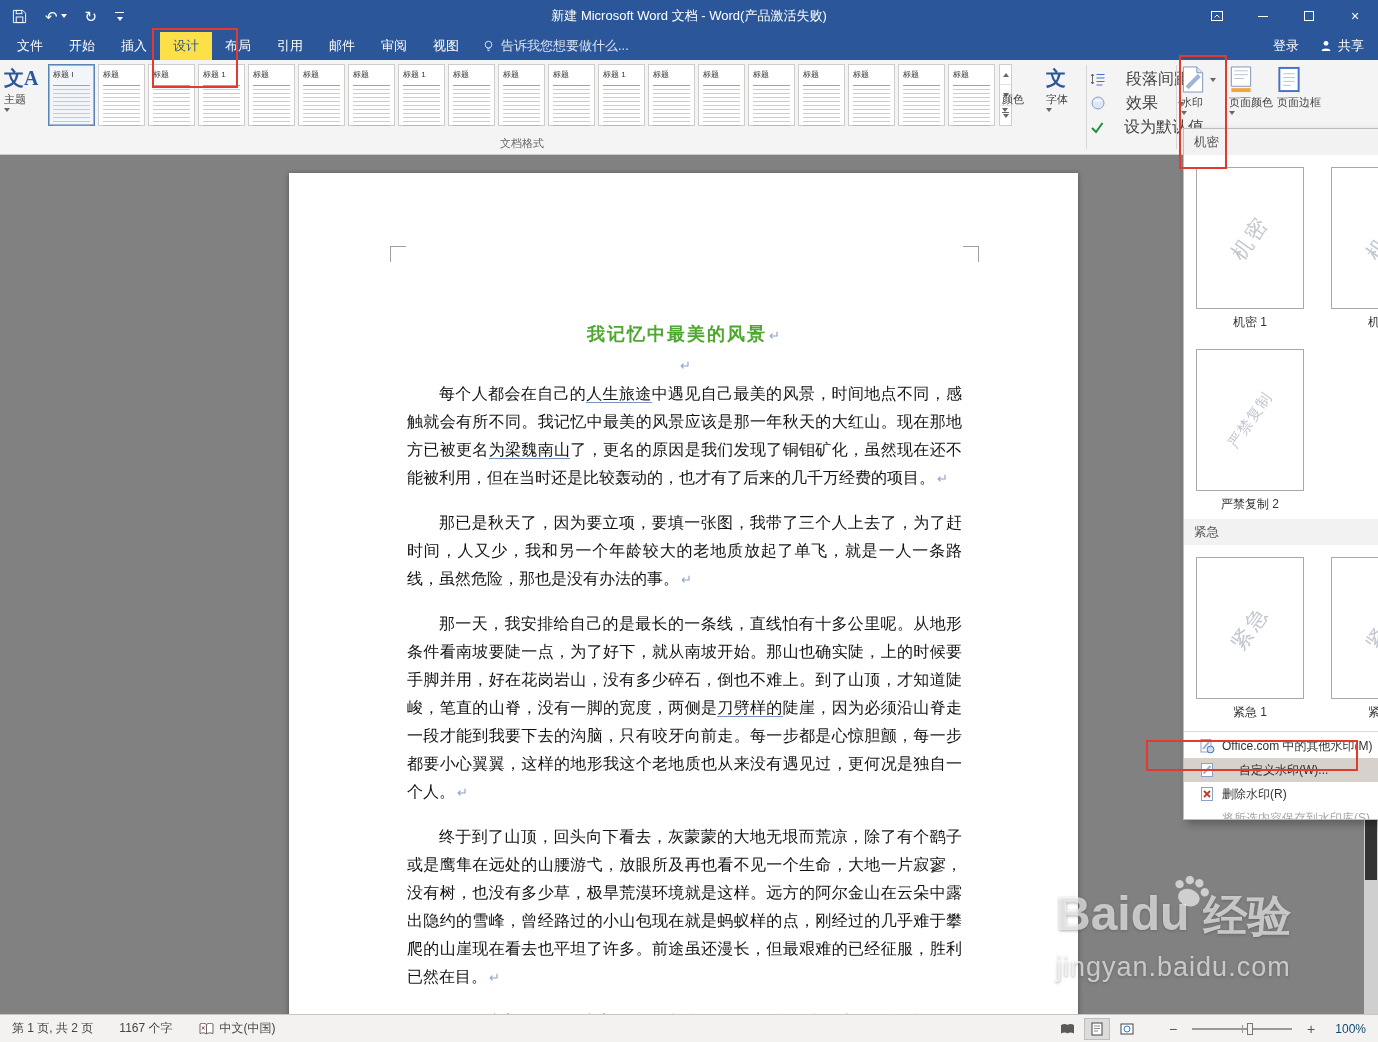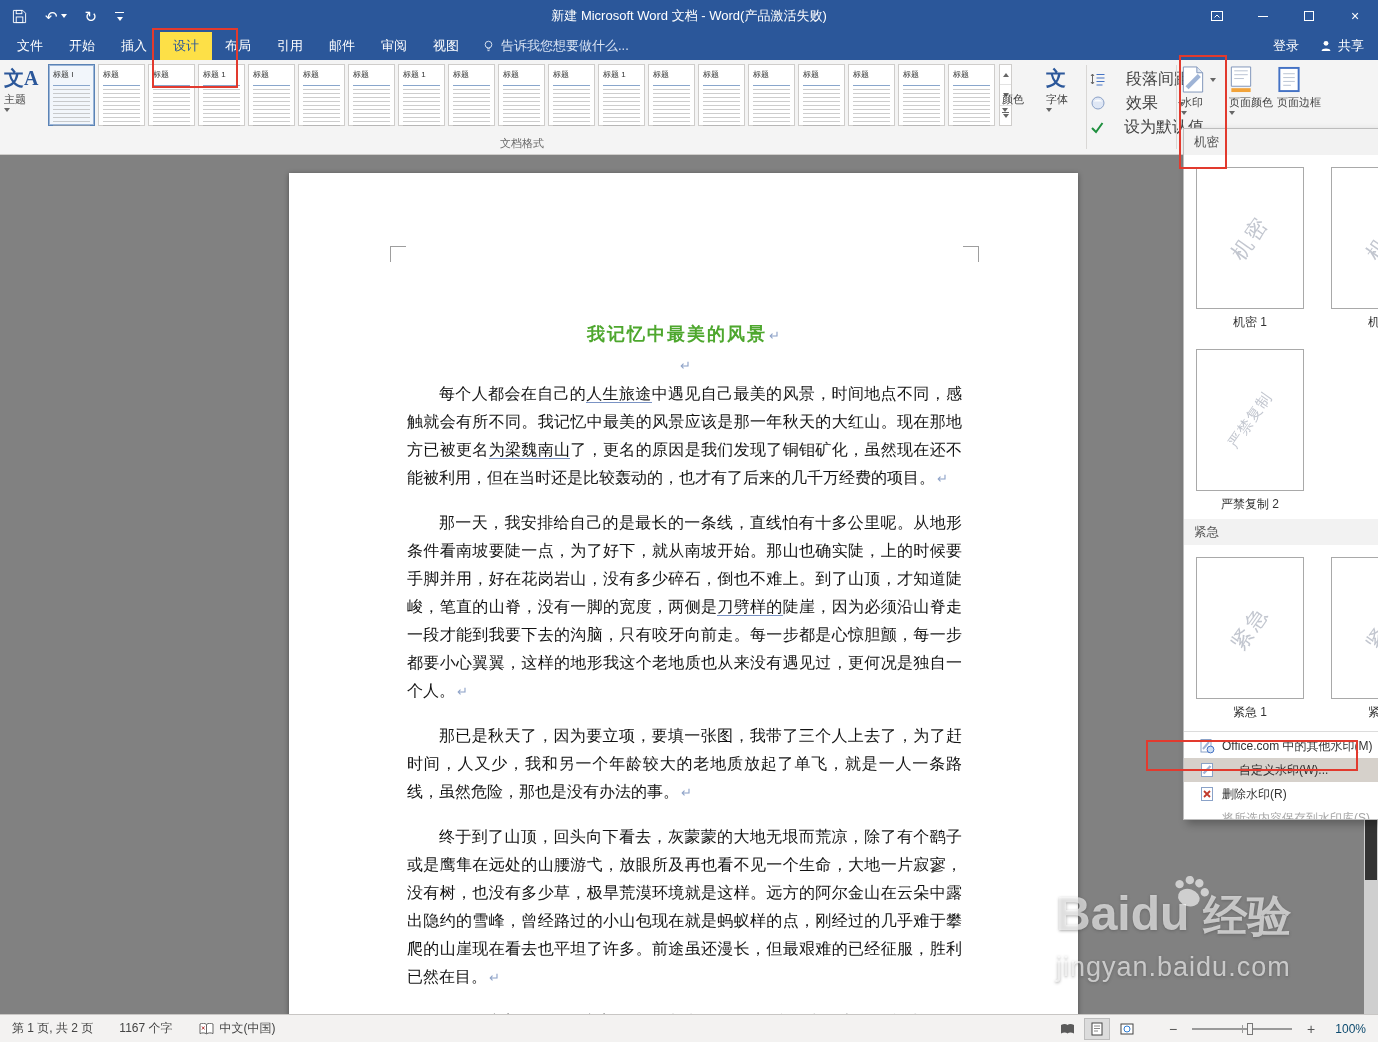--- a/index.html
+++ b/index.html
@@ -375,22 +375,22 @@
 
   <div class="doc-area">
     <div class="page">
       <span class="crop tl"></span>
       <span class="crop tr"></span>
       <div class="page-inner">
         <div class="doc-title"><span>我记忆中最美的风景</span><span class="pmark">↵</span></div>
         <div class="empty-line"><span class="pmark">↵</span></div>
         <div id="doc-paragraphs">
             <p class="doc-p">每个人都会在自己的<span class="proof">人生旅途</span>中遇见自己最美的风景，时间地点不同，感触就会有所不同。我记忆中最美的风景应该是那一年秋天的大红山。现在那地方已被更名<span class="proof">为梁魏南山</span>了，更名的原因是我们发现了铜钼矿化，虽然现在还不能被利用，但在当时还是比较轰动的，也才有了后来的几千万经费的项目。<span class="pmark">↵</span></p>
+            <p class="doc-p">那已是秋天了，因为要立项，要填一张图，我带了三个人上去了，为了赶时间，人又少，我和另一个年龄较大的老地质放起了单飞，就是一人一条路线，虽然危险，那也是没有办法的事。<span class="pmark">↵</span></p>
             <p class="doc-p">那一天，我安排给自己的是最长的一条线，直线怕有十多公里呢。从地形条件看南坡要陡一点，为了好下，就从南坡开始。那山也确实陡，上的时候要手脚并用，好在花岗岩山，没有多少碎石，倒也不难上。到了山顶，才知道陡峻，笔直的山脊，没有一脚的宽度，两侧是<span class="proof">刀劈样的</span>陡崖，因为必须沿山脊走一段才能到我要下去的沟脑，只有咬牙向前走。每一步都是心惊胆颤，每一步都要小心翼翼，这样的地形我这个老地质也从来没有遇见过，更何况是独自一个人。<span class="pmark">↵</span></p>
-            <p class="doc-p">那已是秋天了，因为要立项，要填一张图，我带了三个人上去了，为了赶时间，人又少，我和另一个年龄较大的老地质放起了单飞，就是一人一条路线，虽然危险，那也是没有办法的事。<span class="pmark">↵</span></p>
             <p class="doc-p">终于到了山顶，回头向下看去，灰蒙蒙的大地无垠而荒凉，除了有个鹞子或是鹰隼在远处的山腰游弋，放眼所及再也看不见一个生命，大地一片寂寥，没有树，也没有多少草，极旱荒漠环境就是这样。远方的阿尔金山在云朵中露出隐约的雪峰，曾经路过的小山包现在就是蚂蚁样的点，刚经过的几乎难于攀爬的山崖现在看去也平坦了许多。前途虽还漫长，但最艰难的已经征服，胜利已然在目。<span class="pmark">↵</span></p>
             <p class="doc-p">一路观察着向下，留心着每一个地质现象，只有兴奋和思索，不觉时间的</p>
           </div>
       </div>
     </div>
     <div class="doc-scrollbar">
       <span class="doc-thumb"></span>
     </div>
   </div>
 

